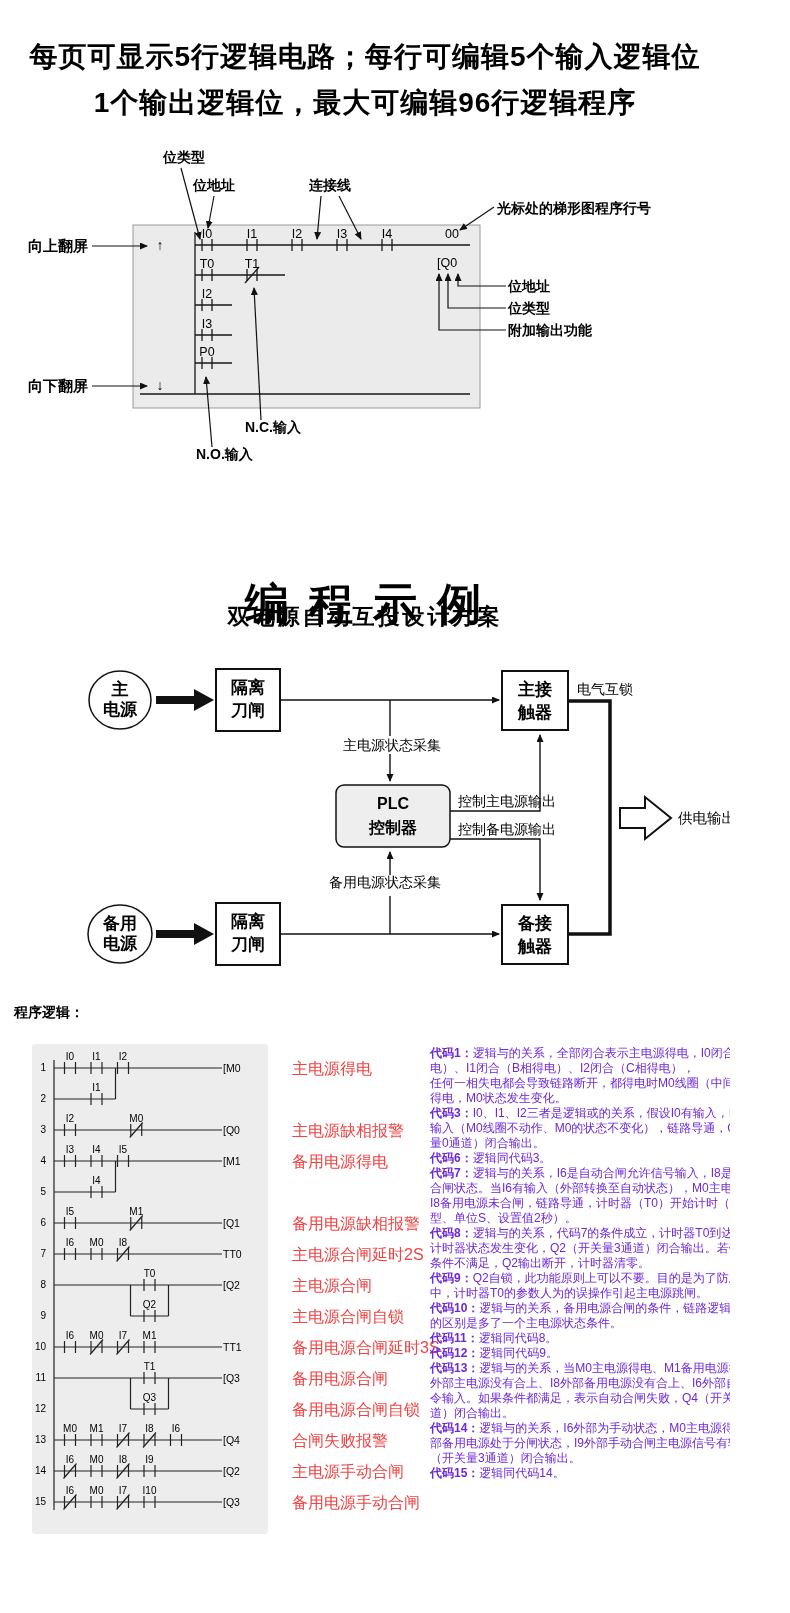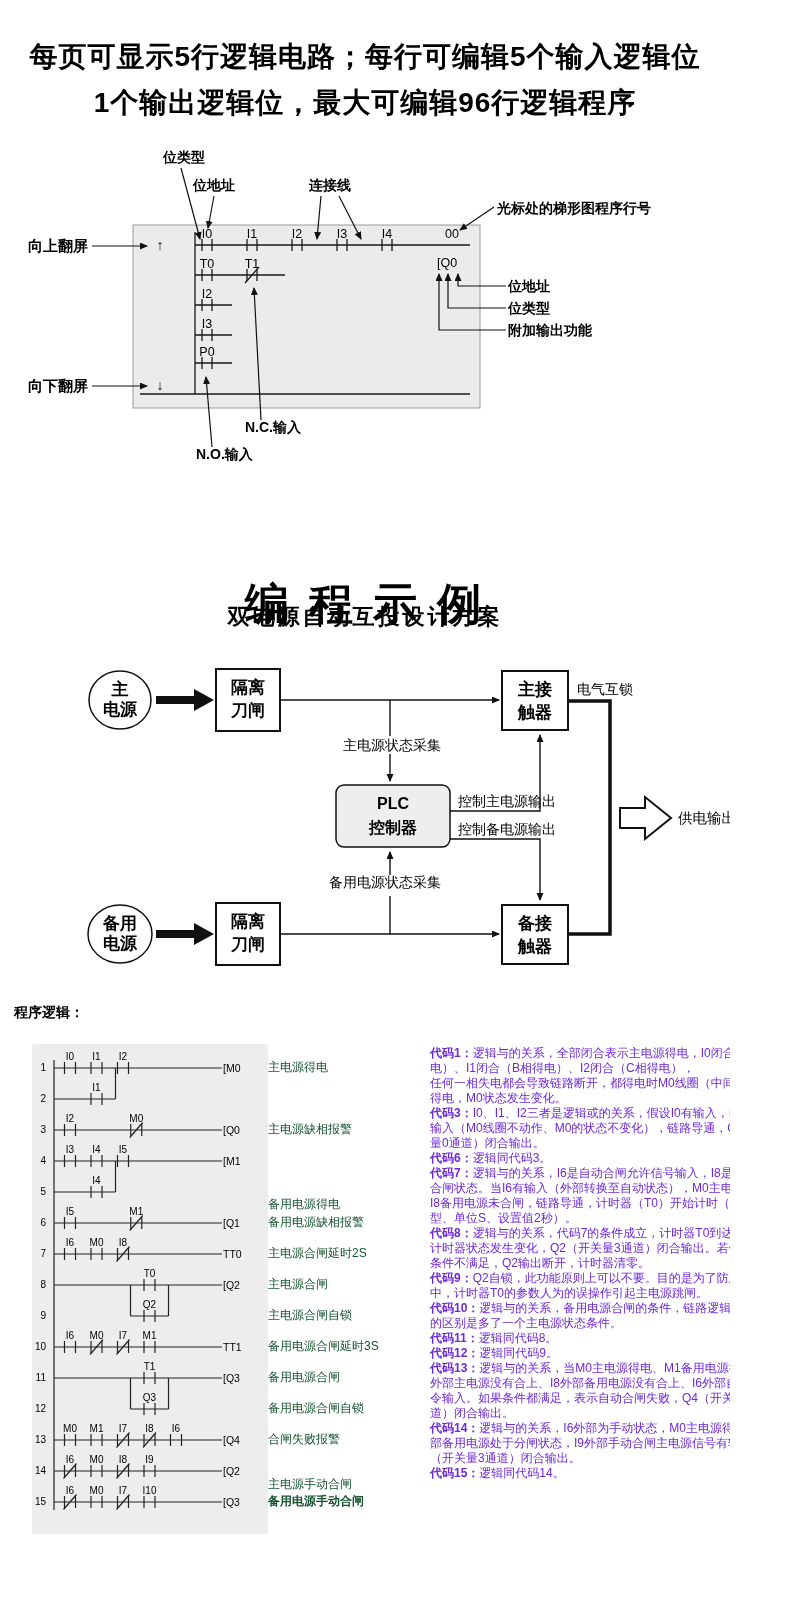--- a/index.html
+++ b/index.html
@@ -8,21 +8,21 @@
   .page { position:relative; width:730px; height:1613px; background:#fff; overflow:hidden; }
   .hdr { position:absolute; top:34px; left:0; width:100%; text-align:center;
          font-weight:bold; font-size:28px; line-height:46px; letter-spacing:1px; }
   .sec-title { position:absolute; top:534px; left:0; width:100%; text-align:center;
          font-size:44px; font-weight:bold; letter-spacing:4px;margin-top:41px; }
   .sec-sub { position:absolute; top:602px; left:0; width:100%; text-align:center;
          font-size:22px; font-weight:bold; letter-spacing:3px; }
   .prog-label { position:absolute; top:1004px; left:14px; font-size:14px; font-weight:bold; }
   svg { position:absolute; font-family:"Liberation Sans", sans-serif; }
   svg text { fill:#000; }
-  #ladder-labels div { position:absolute; left:268px; font-size:12px; color:#14532d; white-space:nowrap; }
+  #ladder-labels div { position:absolute; left:292px; font-size:16px; color:#ef4444; white-space:nowrap; }
   #codes-col { position:absolute; left:430px; top:1046px; width:356px;
          font-size:12px; line-height:15px; color:#6d28d9; }
   #codes-col p { margin:0; white-space:pre-wrap; }
   #codes-col b { font-weight:bold; }
 </style>
 </head>
 <body>
 
 <div class="page">
 
@@ -315,31 +315,31 @@
       <line x1="98.5" y1="456" x2="98.5" y2="468" stroke="#222" stroke-width="1.2"></line>
       <line x1="86.5" y1="469.5" x2="99.5" y2="454.5" stroke="#222" stroke-width="1.2"></line>
       <text x="93" y="454" text-anchor="middle" font-size="10">I7</text>
       <line x1="114" y1="456" x2="114" y2="468" stroke="#222" stroke-width="1.2"></line>
       <line x1="125" y1="456" x2="125" y2="468" stroke="#222" stroke-width="1.2"></line>
       <text x="119.5" y="454" text-anchor="middle" font-size="10">I10</text>
     </svg>
   <div id="ladder-labels">
       <div style="top: 1059px;">主电源得电</div>
       <div style="top: 1121px;">主电源缺相报警</div>
-      <div style="top: 1152px; margin-top: 44px;">备用电源得电</div>
+      <div style="top: 1152px;">备用电源得电</div>
       <div style="top: 1214px;">备用电源缺相报警</div>
       <div style="top: 1245px;">主电源合闸延时2S</div>
       <div style="top: 1276px;">主电源合闸</div>
       <div style="top: 1307px;">主电源合闸自锁</div>
       <div style="top: 1338px;">备用电源合闸延时3S</div>
       <div style="top: 1369px;">备用电源合闸</div>
       <div style="top: 1400px;">备用电源合闸自锁</div>
       <div style="top: 1431px; text-align: center;">合闸失败报警</div>
-      <div style="top: 1462px; margin-top: 14px;">主电源手动合闸</div>
-      <div style="top: 1493px; font-weight: bold;">备用电源手动合闸</div>
+      <div style="top: 1462px;">主电源手动合闸</div>
+      <div style="top: 1493px;">备用电源手动合闸</div>
     </div>
   <div id="codes-col">
       <p><b>代码1：</b><span>逻辑与的关系，全部闭合表示主电源得电，I0闭合（A相得电）、I1闭合（B相得电）、I2闭合（C相得电），
 任何一相失电都会导致链路断开，都得电时M0线圈（中间寄存器）得电，M0状态发生变化。</span></p>
       <p><b>代码3：</b><span>I0、I1、I2三者是逻辑或的关系，假设I0有输入，I1、I2没有输入（M0线圈不动作、M0的状态不变化），链路导通，Q0（开关量0通道）闭合输出。</span></p>
       <p><b>代码6：</b><span>逻辑同代码3。</span></p>
       <p><b>代码7：</b><span>逻辑与的关系，I6是自动合闸允许信号输入，I8是备用电源合闸状态。当I6有输入（外部转换至自动状态），M0主电源得电，I8备用电源未合闸，链路导通，计时器（T0）开始计时（计时器类型、单位S、设置值2秒）。</span></p>
       <p><b>代码8：</b><span>逻辑与的关系，代码7的条件成立，计时器T0到达2秒，T0计时器状态发生变化，Q2（开关量3通道）闭合输出。若任何一个条件不满足，Q2输出断开，计时器清零。</span></p>
       <p><b>代码9：</b><span>Q2自锁，此功能原则上可以不要。目的是为了防止运行中，计时器T0的参数人为的误操作引起主电源跳闸。</span></p>
       <p><b>代码10：</b><span>逻辑与的关系，备用电源合闸的条件，链路逻辑与代码7的区别是多了一个主电源状态条件。</span></p>

